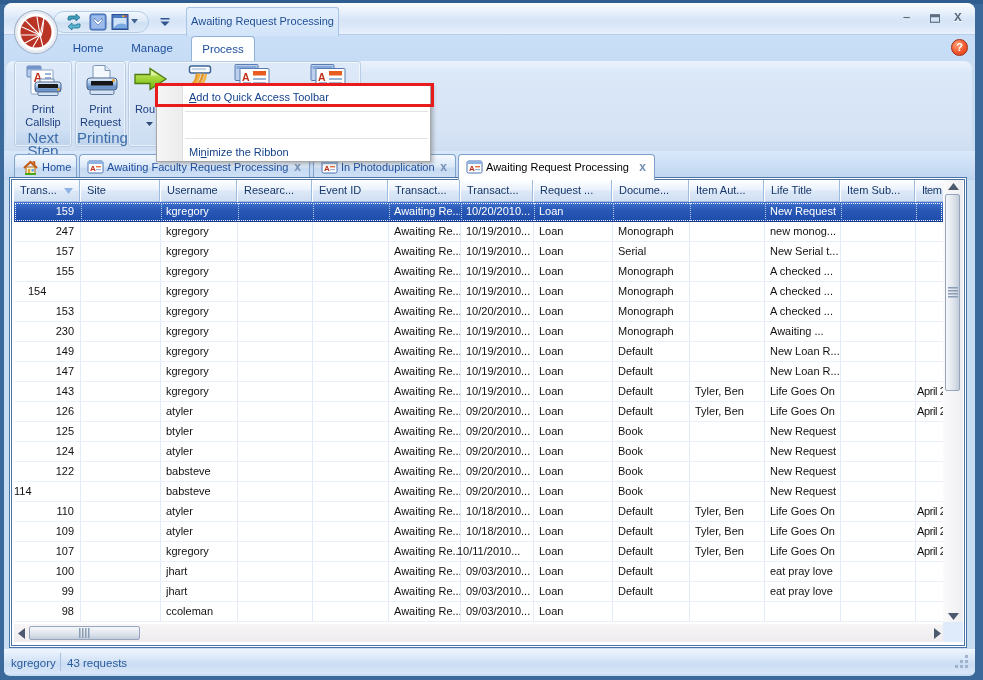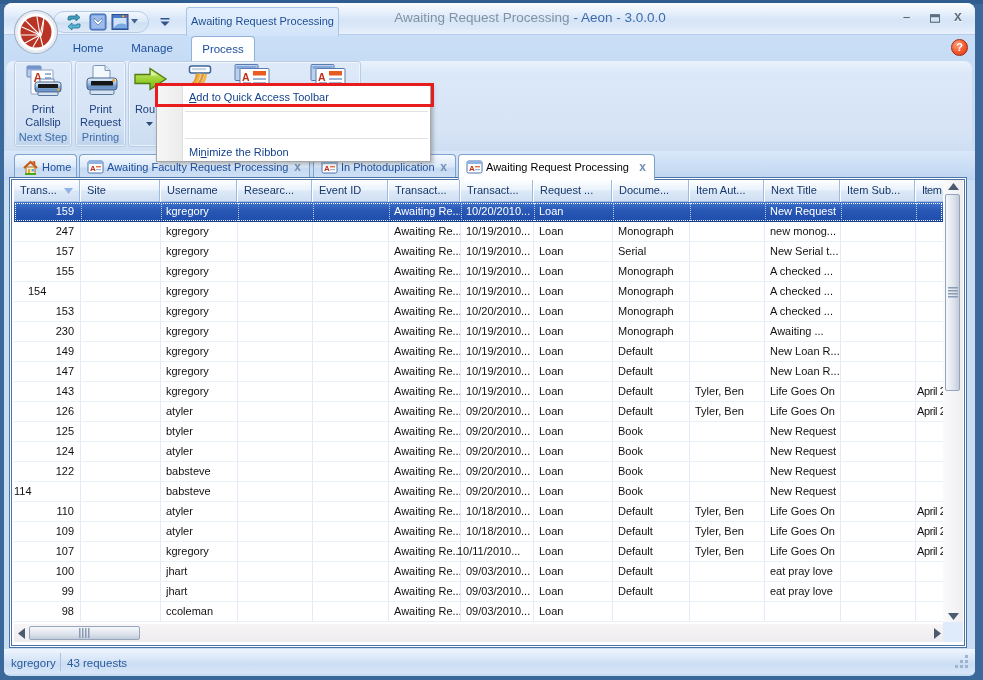--- a/index.html
+++ b/index.html
@@ -15,21 +15,21 @@
 #qat{position:absolute;left:49px;top:8px;width:96px;height:22px;background:linear-gradient(#f3f8fd,#d9e7f7 50%,#cddff2 51%,#dce9f8);border:1px solid #b6cce6;border-radius:11px}
 #qatmore{position:absolute;left:152px;top:9px;width:18px;height:20px}
 #ctxbox{position:absolute;left:182px;top:4px;width:153px;height:29px;background:linear-gradient(#e3effd,#d2e4f9);border:1px solid #aac5e3;border-bottom:none;border-radius:3px 3px 0 0;color:#1d4d92;font-size:11px;text-align:center;line-height:26px;z-index:2}
 #title{position:absolute;left:326px;top:7px;width:400px;text-align:center;font-size:13.5px;color:#8292a4;white-space:nowrap}
 #title b{color:#3c6ca8;font-weight:normal}
 .sysbtn{position:absolute;top:10px;color:#5d6e80;font-weight:bold;font-size:13px;text-shadow:0 1px 0 #fff}
 .rtab{position:absolute;top:33px;height:25px;color:#1e4e9c;font-size:11.5px;text-align:center;line-height:24px}
 #proctab{position:absolute;left:187px;top:33px;width:64px;height:25px;background:#fdfeff;border:1px solid #91b2d6;border-bottom:none;border-radius:4px 4px 0 0;color:#1e4e9c;font-size:11.5px;text-align:center;line-height:24px;z-index:3}
 #helpbtn{position:absolute;left:947px;top:36px;width:17px;height:17px;border-radius:9px;background:radial-gradient(circle at 35% 30%,#ffa077,#f2582e 55%,#e03c12);border:1px solid #9c2a10;color:#fff;font-size:11px;font-weight:bold;text-align:center;line-height:15px}
 .rgroup{position:absolute;top:0px;height:86px;background:linear-gradient(#dfeaf9 0%,#d6e4f5 55%,#ccddf1 100%);border:1px solid #b9cde7;border-radius:3px;box-shadow:inset 0 0 0 1px rgba(255,255,255,.55)}
-.rgcap{position:absolute;left:1px;bottom:1px;right:1px;height:14px;background:linear-gradient(#cddff3,#bfd3eb);border-radius:0 0 2px 2px;color:#3d6ca8;font-size:11px;text-align:center;line-height:13px}
+.rgcap{position:absolute;left:1px;bottom:1px;right:1px;height:14px;background:linear-gradient(#cddff3,#bfd3eb);border-radius:0 0 2px 2px;color:#3d6ca8;font-size:15px;text-align:center;line-height:13px}
 .rlabel{position:absolute;width:100%;text-align:center;color:#1e3f7f;font-size:11px;line-height:12.5px;top:41px}
 .dtab{position:absolute;top:151px;height:26px;background:linear-gradient(#f4f9fe 0%,#dcE9f9 45%,#c6daf2 55%,#cfe2f6 100%);border:1px solid #7fa2cc;border-bottom:none;border-radius:4px 4px 0 0;color:#1e4e9c;font-size:11px}
 .dtab.active{background:#fff;color:#000;z-index:2}
 .dtext{position:absolute;left:27px;top:6px;white-space:nowrap}
 .dx{position:absolute;top:5px;color:#7590b5;font-weight:bold;font-size:12px}
 .dicon{position:absolute;left:7px;top:5px;width:17px;height:15px}
 </style></head><body>
 <div id="frame-top"></div>
 <div id="winbody">
 <div id="titlebar"></div>
@@ -75,21 +75,20 @@
 </svg>
 <svg style="position:absolute;left:126px;top:15px" width="9" height="7" viewBox="0 0 9 7">
       <path d="M1,1 L8,1 L4.5,5.5 Z" fill="#44628e"></path>
     </svg>
 <svg id="qatmore" viewBox="0 0 18 20">
       <rect x="4.5" y="6" width="9" height="1.5" fill="#31548c"></rect>
       <path d="M4.5,9.5 L13.5,9.5 L9,14 Z" fill="#31548c"></path>
     </svg>
 
 <div id="ctxbox">Awaiting Request Processing</div>
-<div id="title">Awaiting Request Processing <b>- Aeon - 3.0.0.0</b></div>
 <div class="sysbtn" style="left:899px;top:6px">–</div>
 <svg style="position:absolute;left:926px;top:11px" width="10" height="9" viewBox="0 0 12 10">
       <rect x="0.5" y="0.5" width="11" height="9" fill="none" stroke="#5d6e80" stroke-width="1.4"></rect>
       <rect x="0.5" y="0.5" width="11" height="3" fill="#5d6e80"></rect>
     </svg>
 <div class="sysbtn" style="left:950px;top:5px;font-size:14px">x</div>
 
 <div class="rtab" style="left:56px;width:56px">Home</div>
 <div class="rtab" style="left:116px;width:64px">Manage</div>
 <div id="proctab">Process</div>
@@ -262,21 +261,21 @@
       </svg></div>
 <div class="hc" style="left:81px;width:79px"><span>Site</span></div>
 <div class="hc" style="left:161px;width:76px"><span>Username</span></div>
 <div class="hc" style="left:238px;width:74px"><span>Researc...</span></div>
 <div class="hc" style="left:313px;width:75px"><span>Event ID</span></div>
 <div class="hc" style="left:389px;width:71px"><span>Transact...</span></div>
 <div class="hc" style="left:461px;width:72px"><span>Transact...</span></div>
 <div class="hc" style="left:534px;width:78px"><span>Request ...</span></div>
 <div class="hc" style="left:613px;width:76px"><span>Docume...</span></div>
 <div class="hc" style="left:690px;width:74px"><span>Item Aut...</span></div>
-<div class="hc" style="left:765px;width:75px"><span>Next Title</span></div>
+<div class="hc" style="left:765px;width:75px"><span>Life Title</span></div>
 <div class="hc" style="left:841px;width:74px"><span>Item Sub...</span></div>
 <div class="hc" style="left:916px;width:28px;border-right:none;letter-spacing:-0.5px"><span>Item D</span></div>
 <div class="vline" style="left:80px"></div>
 <div class="vline" style="left:160px"></div>
 <div class="vline" style="left:237px"></div>
 <div class="vline" style="left:312px"></div>
 <div class="vline" style="left:388px"></div>
 <div class="vline" style="left:460px"></div>
 <div class="vline" style="left:533px"></div>
 <div class="vline" style="left:612px"></div>

